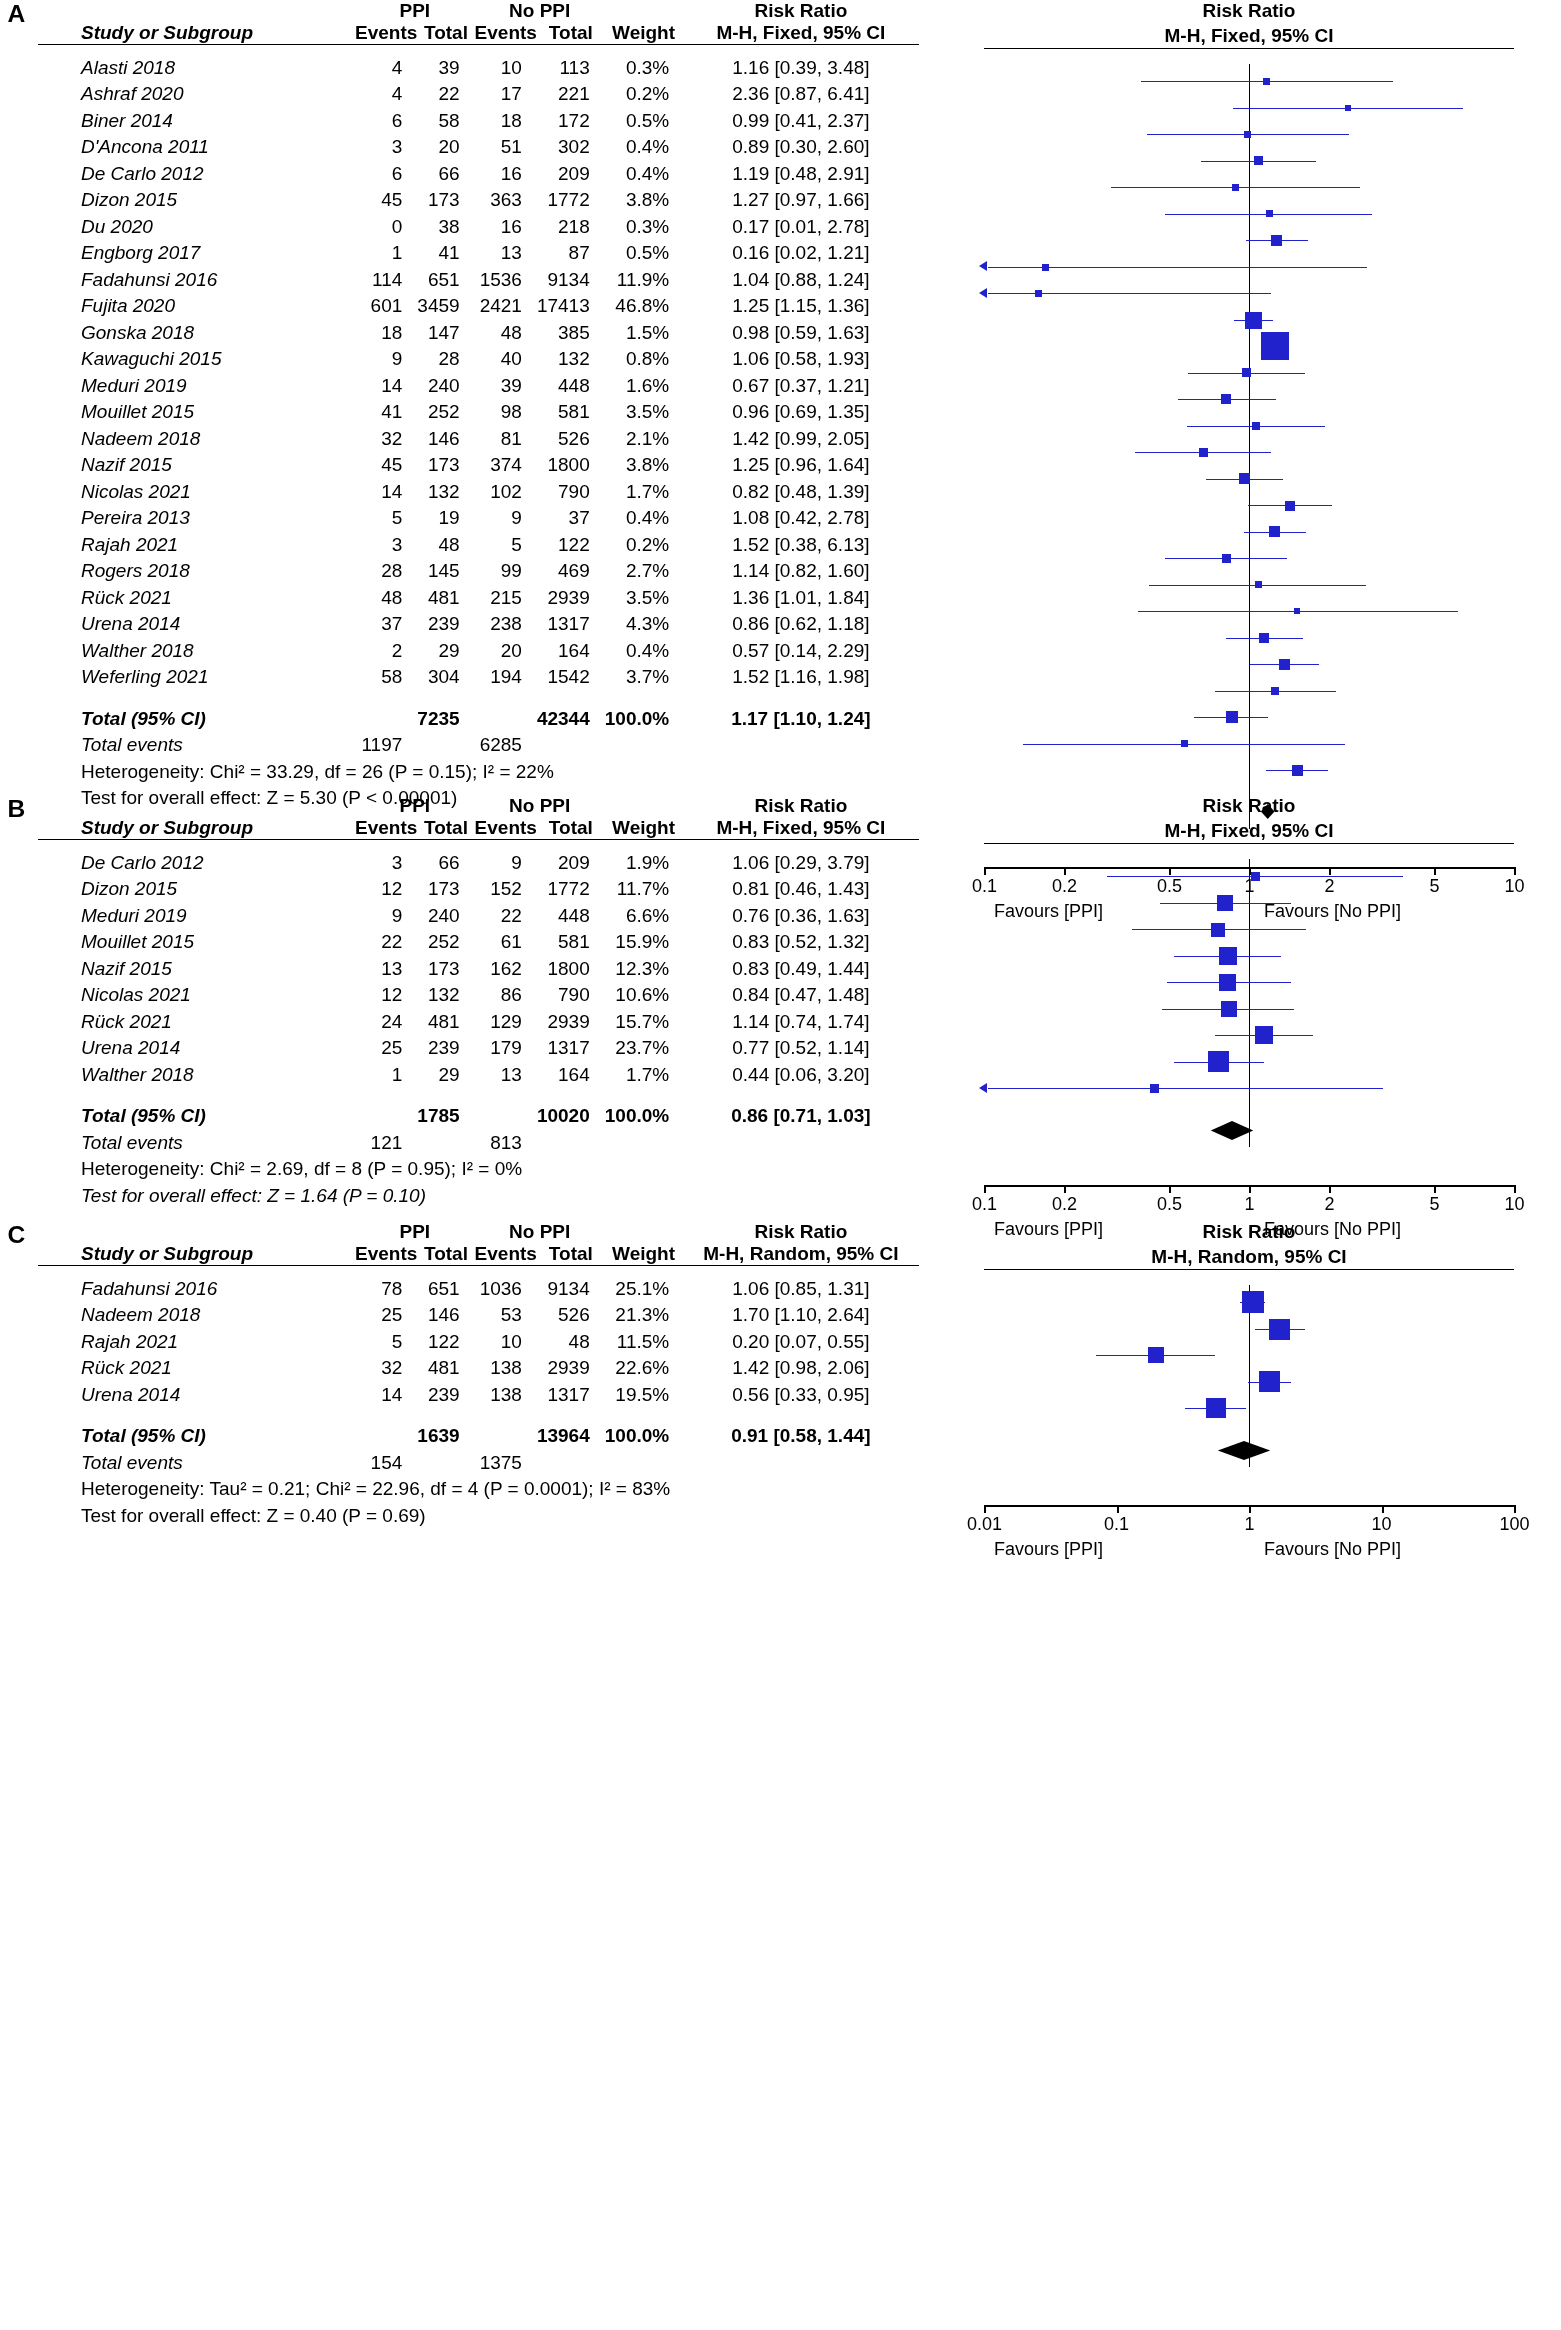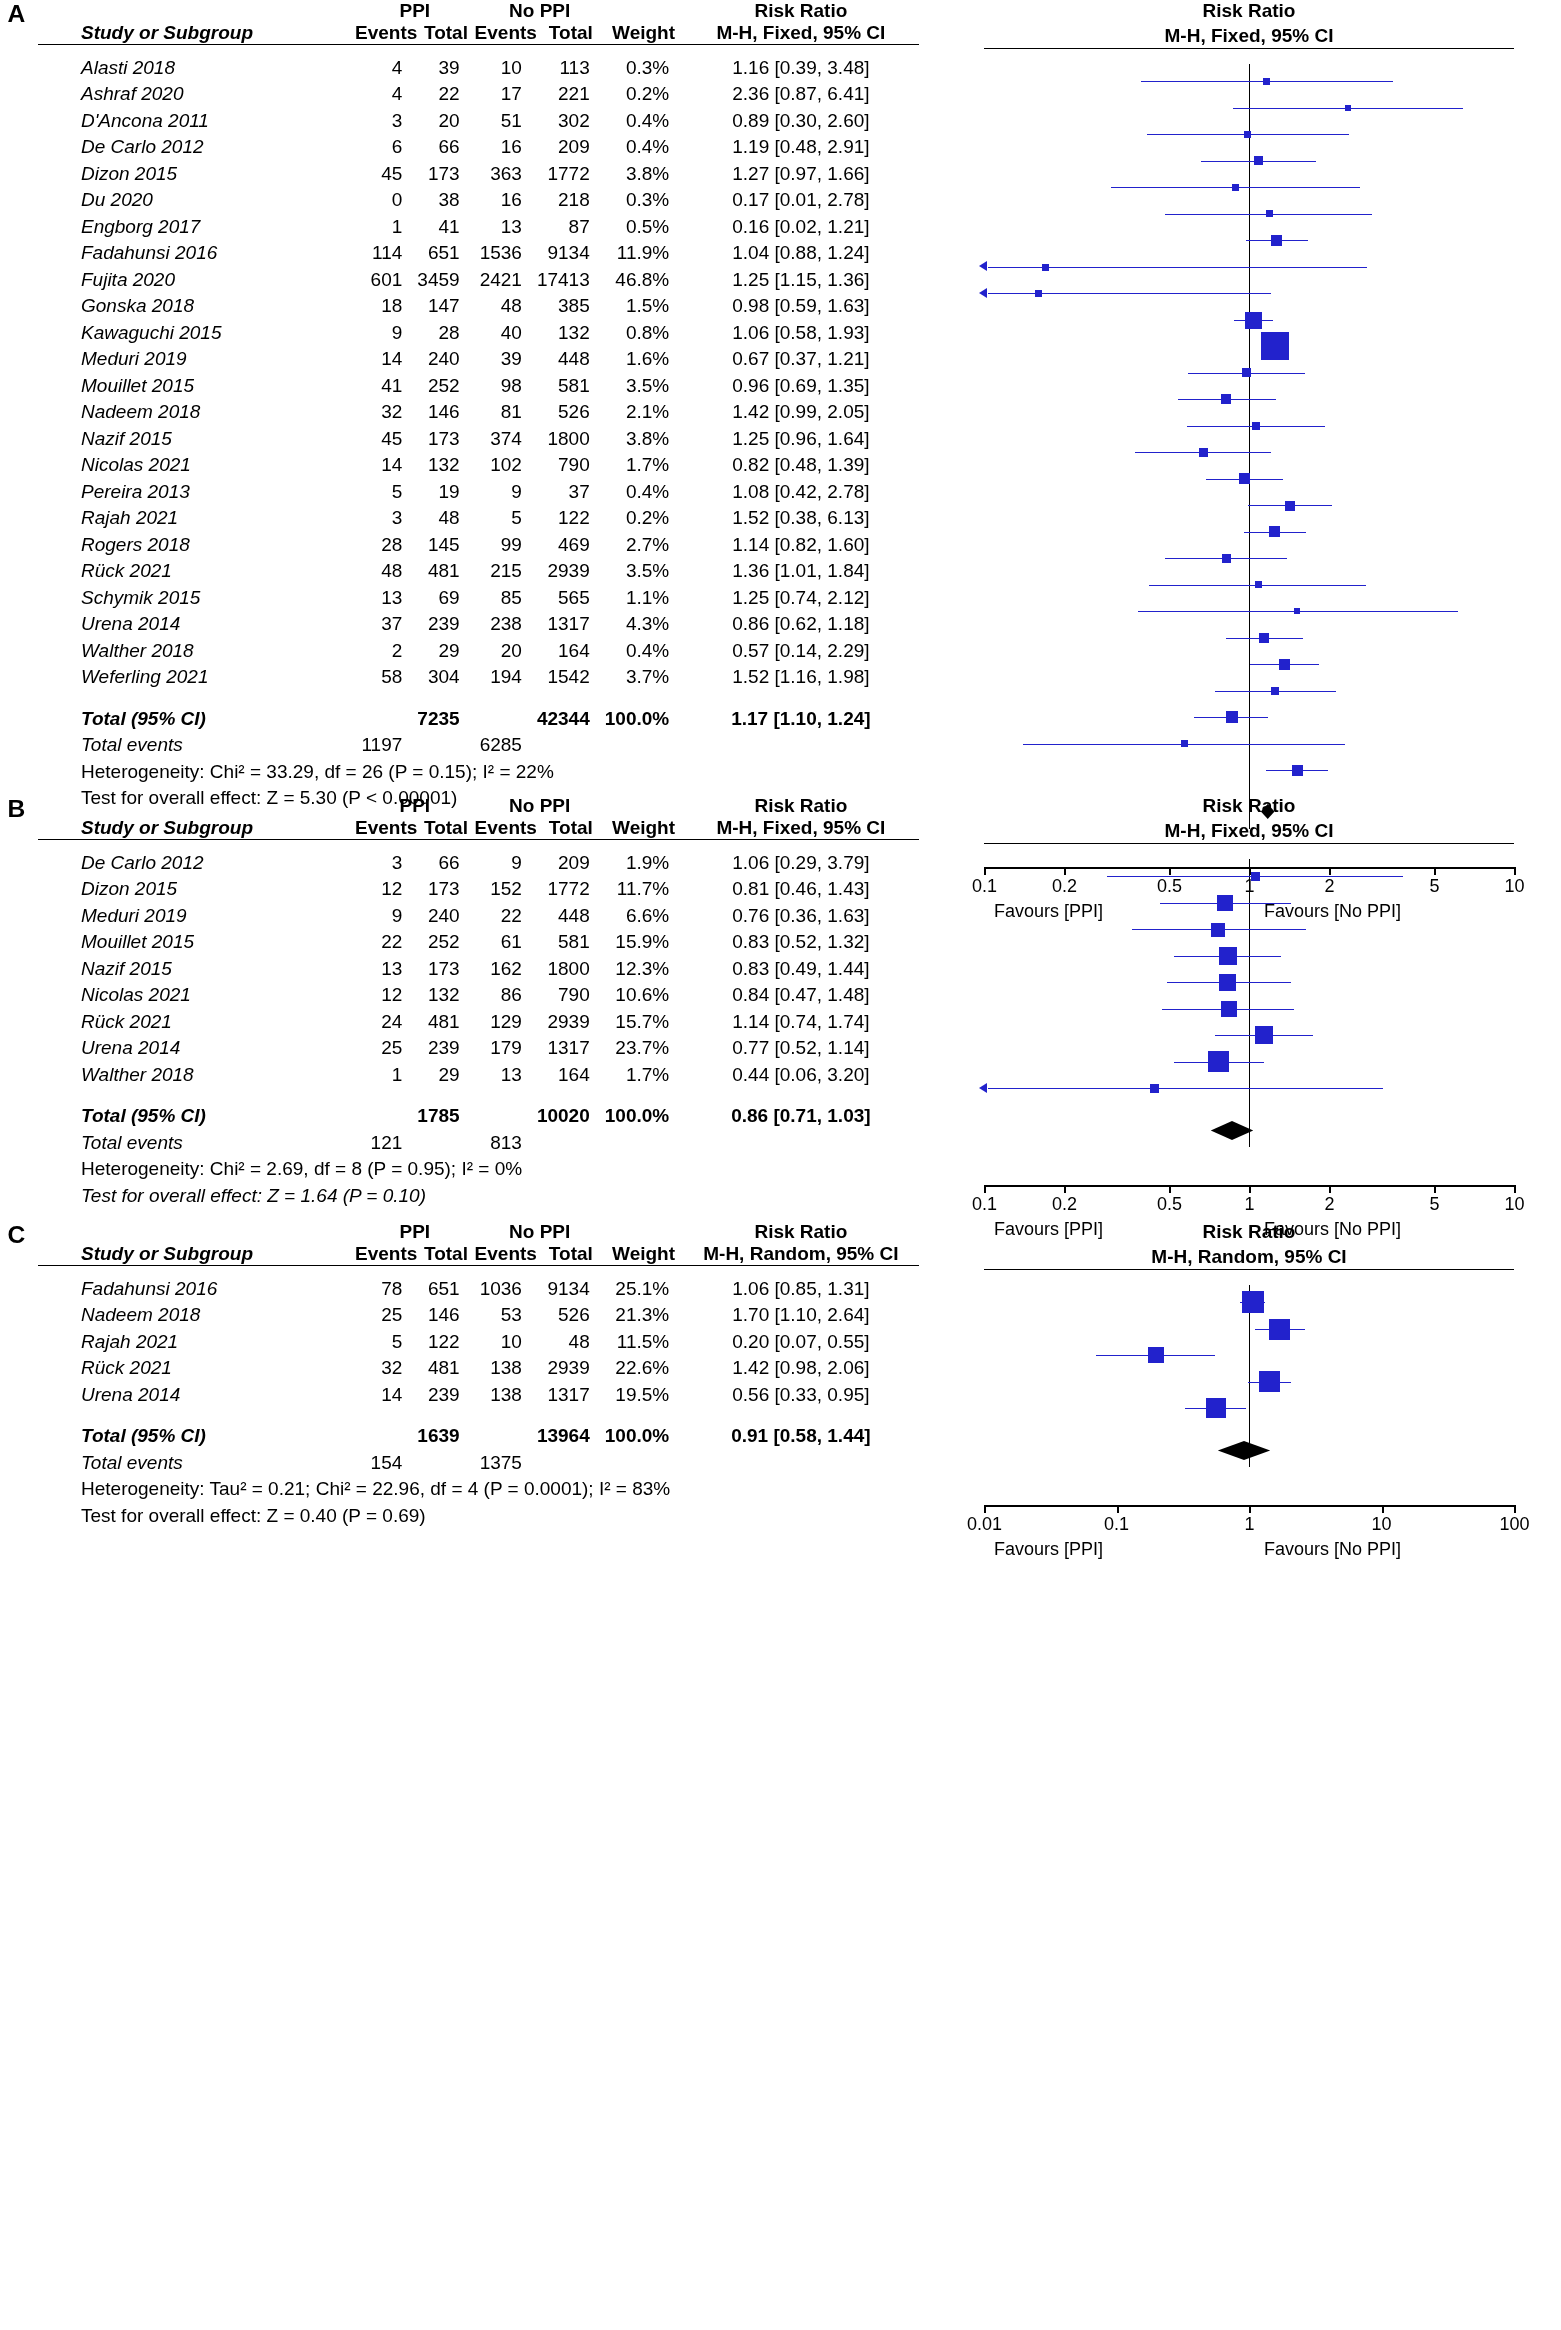--- a/index.html
+++ b/index.html
@@ -64,20 +64,29 @@
           <tr class="rowline">
       <td class="study-col">Ashraf 2020</td>
       <td class="num">4</td>
       <td class="num">22</td>
       <td class="num">17</td>
       <td class="num">221</td>
       <td class="wt">0.2%</td>
       <td class="ci-col">2.36 [0.87, 6.41]</td>
     </tr>
           <tr class="rowline">
+      <td class="study-col">Biner 2014</td>
+      <td class="num">6</td>
+      <td class="num">58</td>
+      <td class="num">18</td>
+      <td class="num">172</td>
+      <td class="wt">0.5%</td>
+      <td class="ci-col">0.99 [0.41, 2.37]</td>
+    </tr>
+          <tr class="rowline">
       <td class="study-col">D'Ancona 2011</td>
       <td class="num">3</td>
       <td class="num">20</td>
       <td class="num">51</td>
       <td class="num">302</td>
       <td class="wt">0.4%</td>
       <td class="ci-col">0.89 [0.30, 2.60]</td>
     </tr>
           <tr class="rowline">
       <td class="study-col">De Carlo 2012</td>
@@ -224,29 +233,20 @@
       <td class="ci-col">1.14 [0.82, 1.60]</td>
     </tr>
           <tr class="rowline">
       <td class="study-col">Rück 2021</td>
       <td class="num">48</td>
       <td class="num">481</td>
       <td class="num">215</td>
       <td class="num">2939</td>
       <td class="wt">3.5%</td>
       <td class="ci-col">1.36 [1.01, 1.84]</td>
-    </tr>
-          <tr class="rowline">
-      <td class="study-col">Schymik 2015</td>
-      <td class="num">13</td>
-      <td class="num">69</td>
-      <td class="num">85</td>
-      <td class="num">565</td>
-      <td class="wt">1.1%</td>
-      <td class="ci-col">1.25 [0.74, 2.12]</td>
     </tr>
           <tr class="rowline">
       <td class="study-col">Urena 2014</td>
       <td class="num">37</td>
       <td class="num">239</td>
       <td class="num">238</td>
       <td class="num">1317</td>
       <td class="wt">4.3%</td>
       <td class="ci-col">0.86 [0.62, 1.18]</td>
     </tr>

